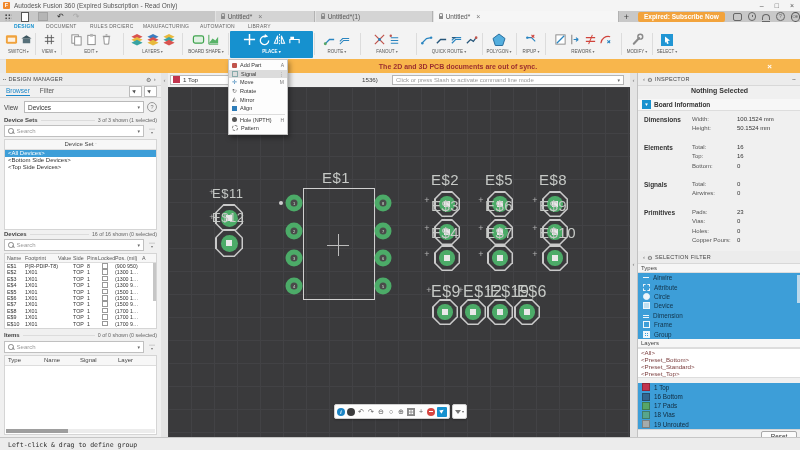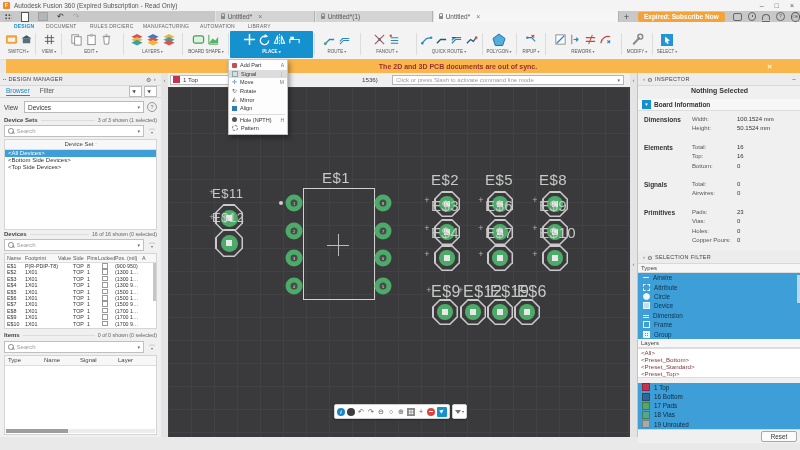--- a/index.html
+++ b/index.html
@@ -1038,20 +1038,23 @@
               <span>19 Unrouted</span>
             </div>
           </div>
         <div class="resetbar">
           <div class="resetbtn">Reset</div>
         </div>
       </div>
     </div>
   </div>
 
+  <div class="statusbar">
+    <span class="statustext">Left-click &amp; drag to define group</span>
+  </div>
 
   <div class="placemenu" id="placemenu">
       <div class="menu-item">
         <span class="mi mi-add-part"></span>
         <span class="mlabel">Add Part</span>
         <span class="mshort">A</span>
       </div>
       <div class="menu-item selected">
         <span class="mi mi-signal"></span>
         <span class="mlabel">Signal</span>

